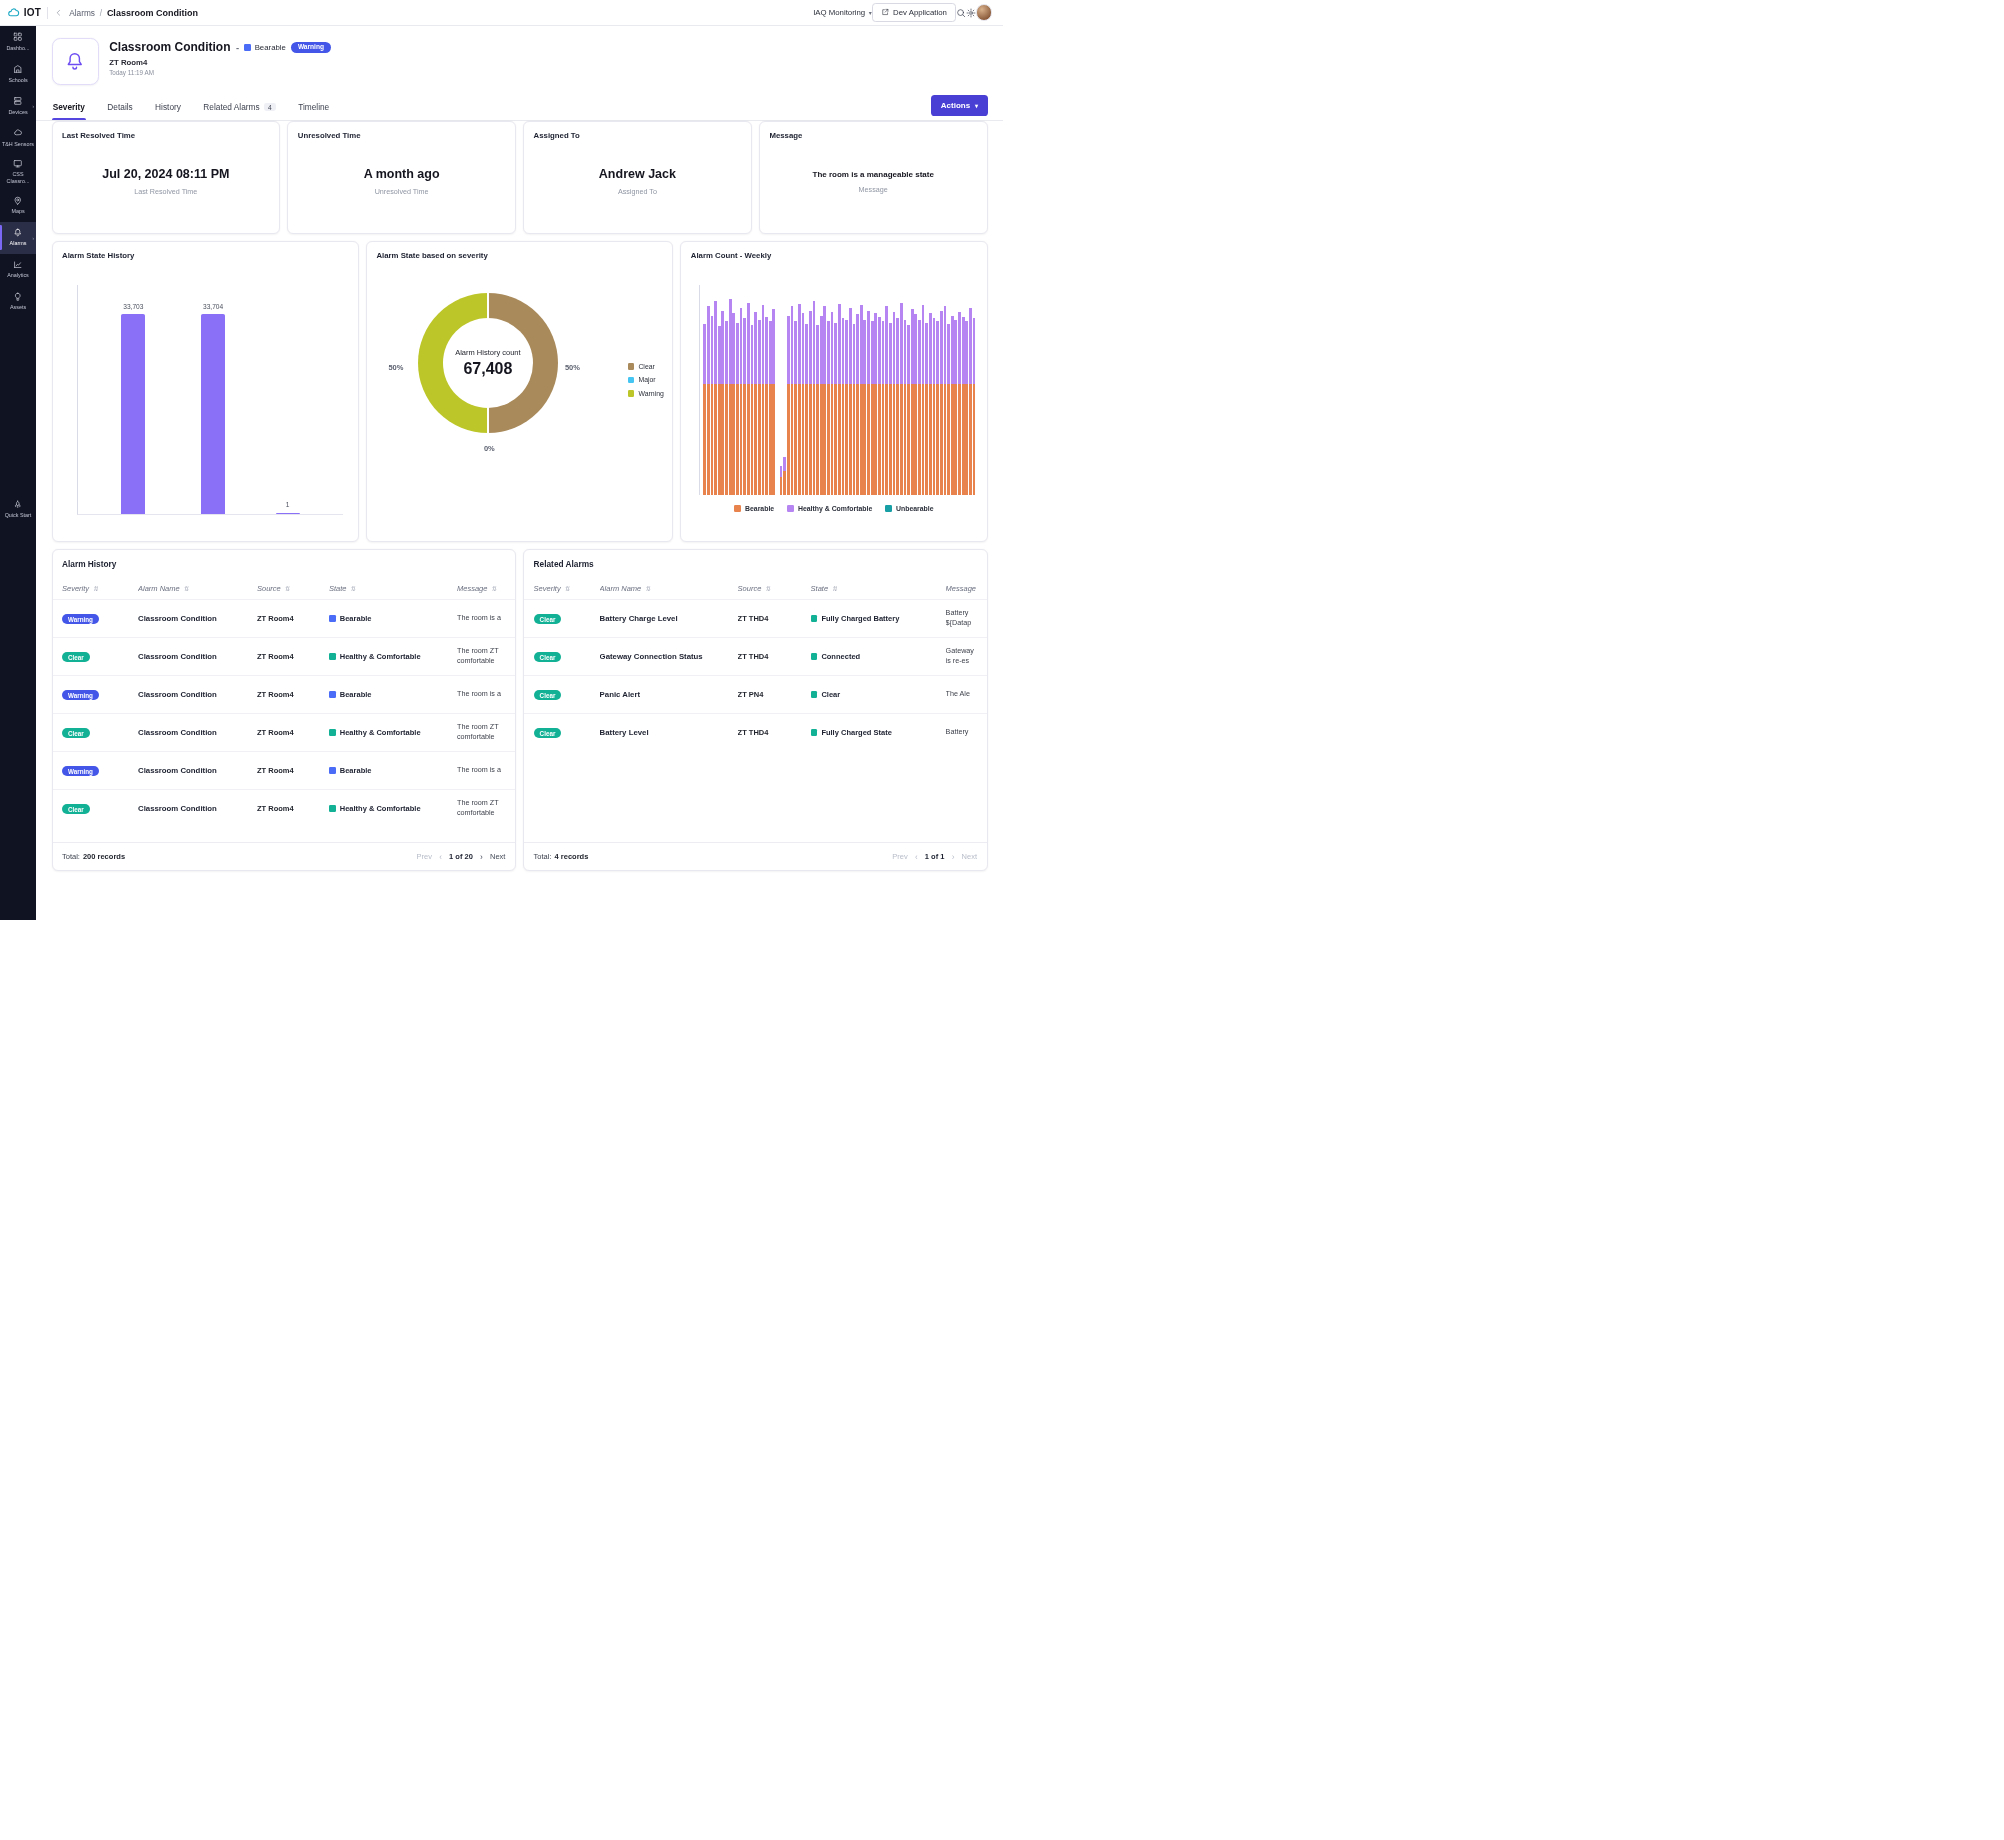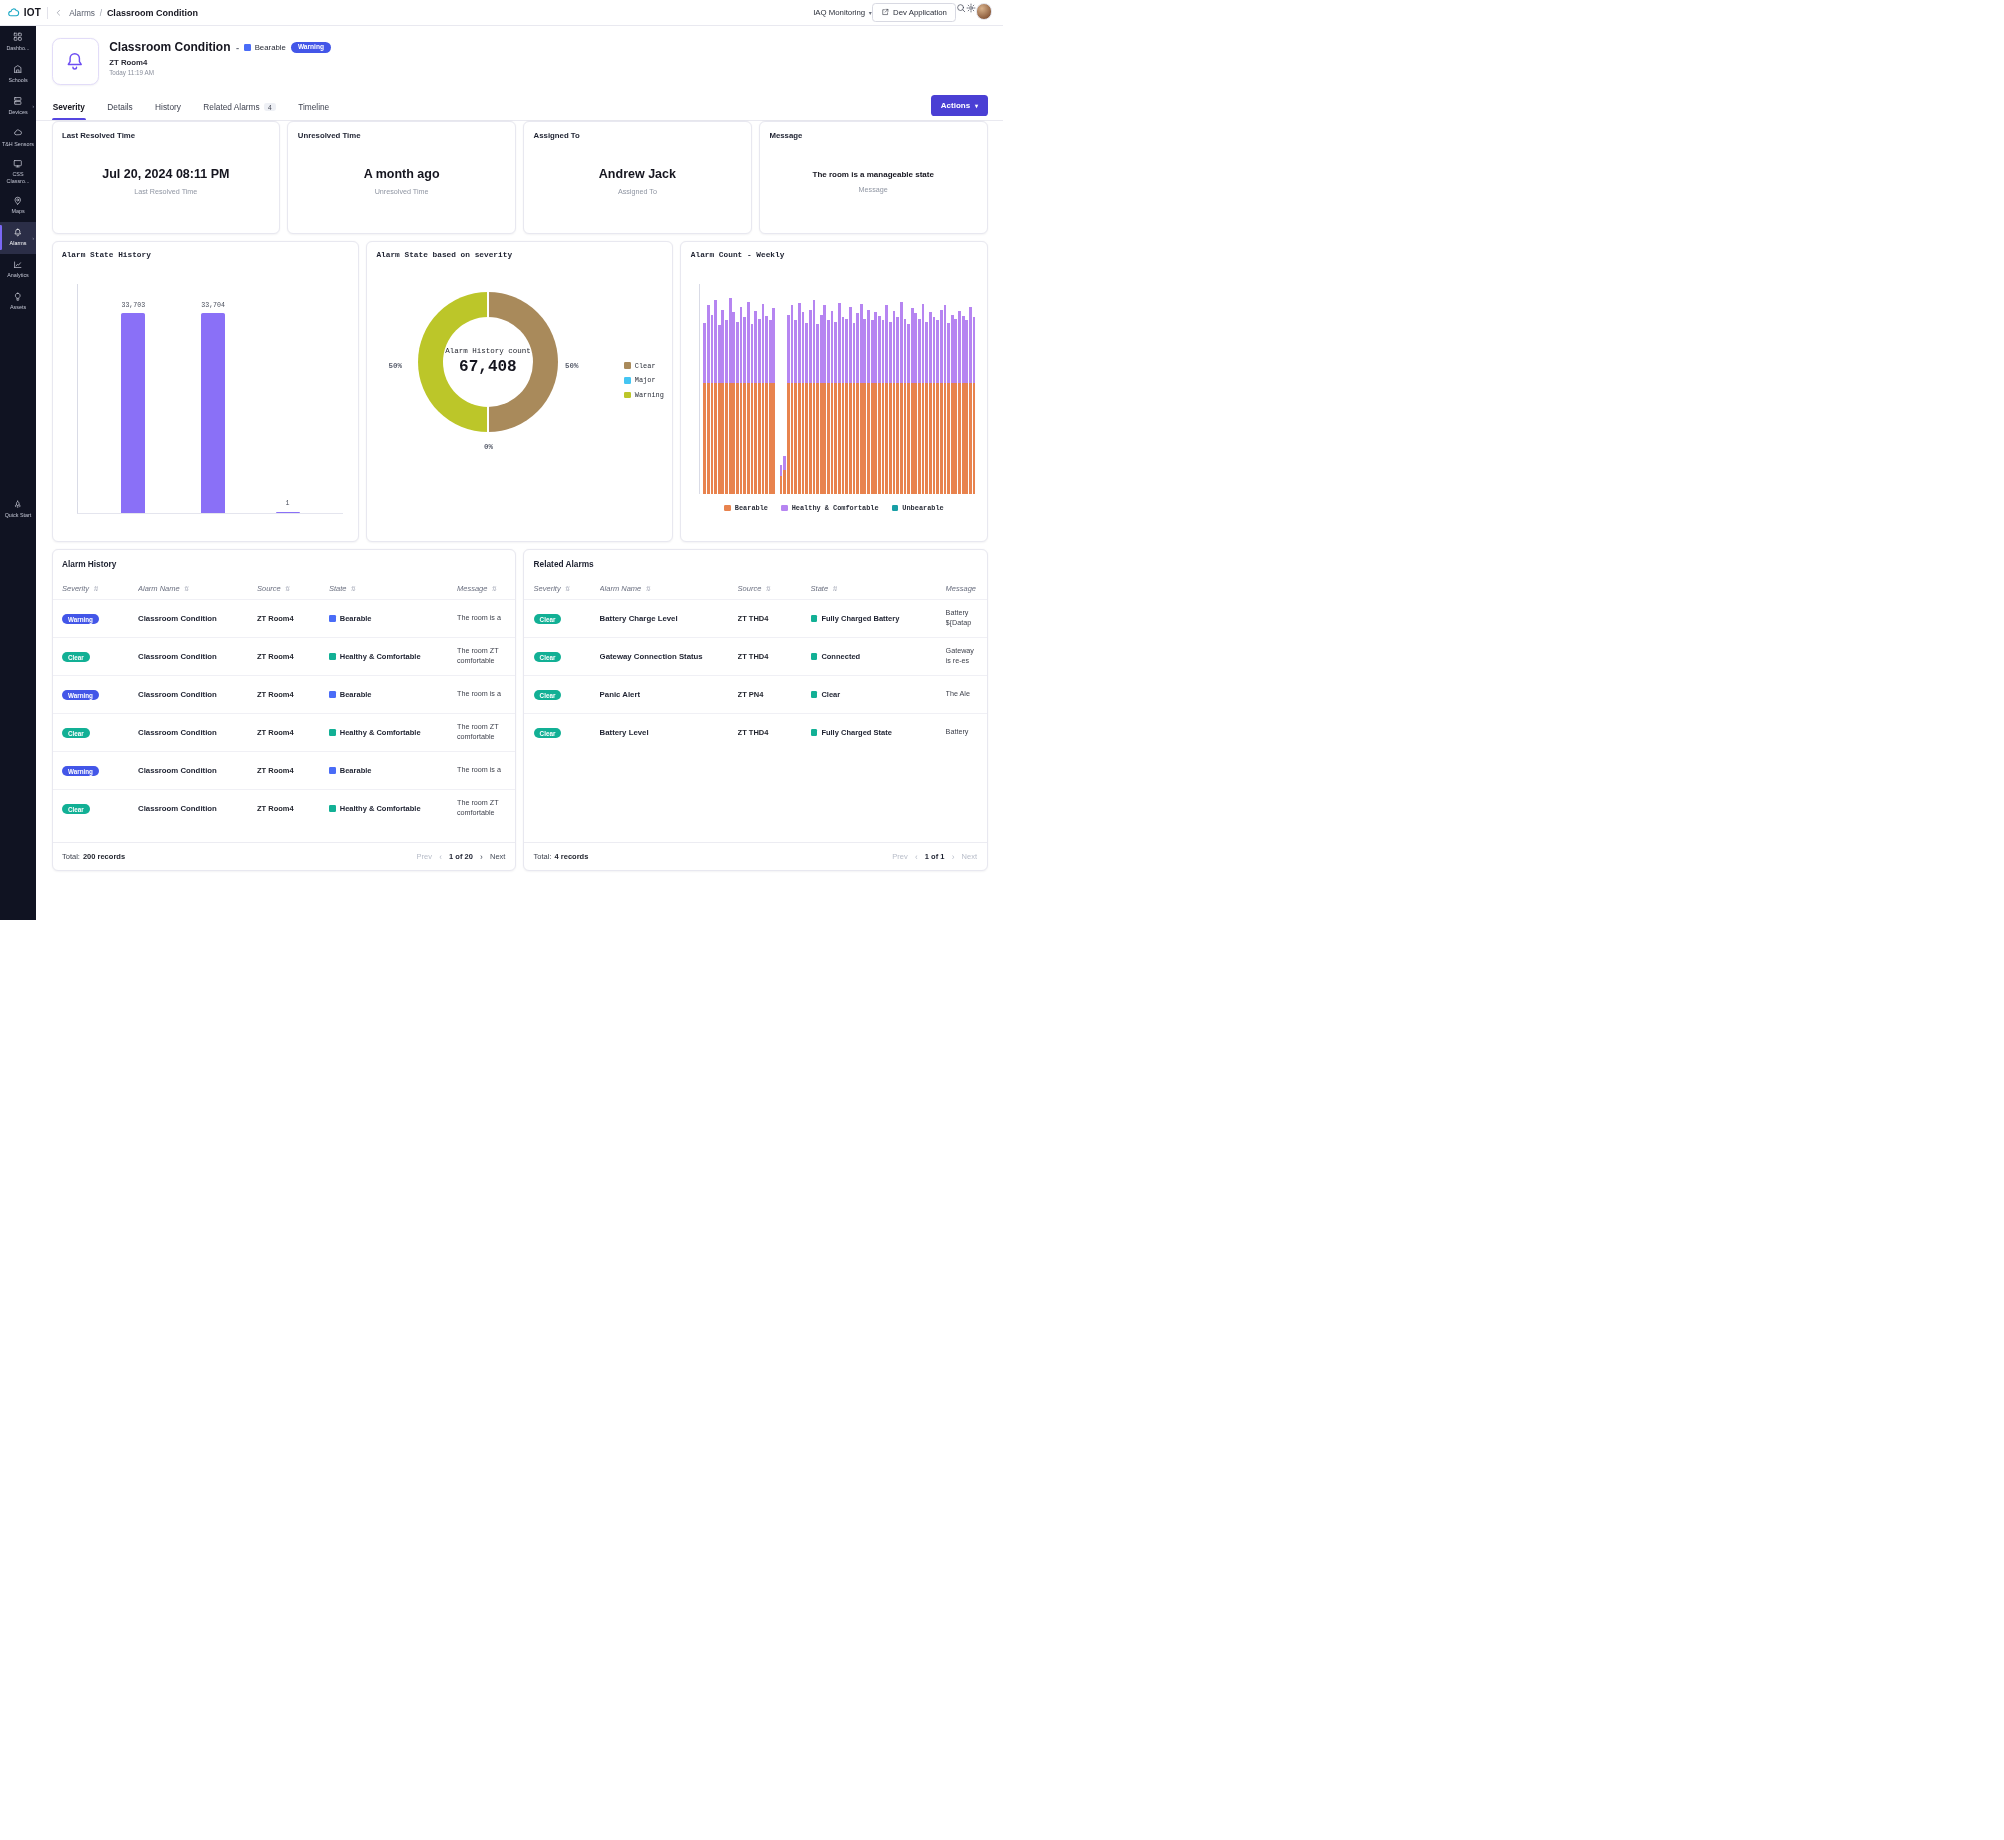--- a/index.html
+++ b/index.html
@@ -14,21 +14,21 @@
   .tb-left { display:flex; align-items:center; gap:6px; }
   .logo-wrap { display:flex; align-items:center; gap:3.6px; cursor:pointer; }
   .logo-icon .svg-ic { width:13px; height:13px; stroke:#1ba8c4; stroke-width:2; }
   .logo-text { font-size:10px; font-weight:700; color:#14141c; letter-spacing:0.2px; }
   .tb-divider { width:0.6px; height:12px; background:#e2e2ea; }
   .back-icon { color:#8a8f9c; cursor:pointer; }
   .breadcrumb { display:flex; align-items:center; gap:4.8px; font-size:8.3px; }
   .bc-link { color:#5a5f6d; cursor:pointer; }
   .bc-sep { color:#9ba0ac; }
   .bc-current { color:#15151f; font-weight:700; font-size:9px; }
-  .tb-right { display:flex; gap:0; }
+  .tb-right { display:flex; align-items:center; gap:0; }
   .env-select { display:flex; align-items:center; gap:3.6px; font-size:7.8px; color:#2b2f3a; cursor:pointer; }
   .env-chev { font-size:6px; color:#6a6f7b; }
   .dev-btn { display:flex; align-items:center; gap:4.2px; border:0.6px solid #d8d9e2; background:#fff; border-radius:3.6px; padding:3.6px 7.8px; font-size:7.8px; color:#2b2f3a; cursor:pointer; font-family:inherit; }
   .tb-ic { color:#3c4050; cursor:pointer; }
   .tb-ic .svg-ic { width:10px; height:10px; }
   .avatar { width:16.7px; height:16.7px; border-radius:50%; background:radial-gradient(circle at 35% 30%, #d8b18a, #8a5a3b 75%); cursor:pointer; border:0.6px solid #e3e3ea; }
 
   
   .sidebar { position:absolute; left:0; top:26px; bottom:0; width:36px; background:#101322; display:flex; flex-direction:column; z-index:4; }
   .side-item { min-height:32px; padding:4.8px 1.2px; display:flex; flex-direction:column; align-items:center; justify-content:center; gap:3px; color:#c3c6d4; cursor:pointer; position:relative; text-align:center; }
@@ -77,21 +77,21 @@
 
   .stat-row { display:grid; grid-template-columns:repeat(4,1fr); gap:7.2px; margin:0 15.5px; }
   .stat-card { height:113px; position:relative; }
   .stat-title { font-size:7.8px; font-weight:700; color:#1d2130; padding:9px 9.5px; }
   .stat-center { position:absolute; left:0; right:0; top:54%; transform:translateY(-50%); text-align:center; padding:0 22px; }
   .stat-value { font-size:12.5px; font-weight:700; color:#15151f; }
   .stat-value.small { font-size:8px; }
   .stat-label { font-size:7.2px; color:#9096a3; margin-top:6.6px; }
 
   .charts-row { display:grid; grid-template-columns:1fr 1fr 1fr; gap:7.2px; margin:7.2px 15.5px 0; }
-  .chart-card { height:301px; position:relative;font-family:Liberation Mono, monospace; }
+  .chart-card { height:301px; position:relative; }
   .cc-title { font-size:7.8px; font-weight:700; color:#1d2130; padding:9px 9.5px; }
 
   
   .plot1 { position:relative; height:230px; margin:16.7px 14.3px 4.8px 24px; border-left:0.6px solid #d9dbe6; border-bottom:0.6px solid #e4e5ee; }
   .vbar { position:absolute; bottom:0; width:24px; transform:translateX(-50%); border-radius:1.8px 1.8px 0 0; }
   .vbar-label { position:absolute; transform:translateX(-50%); font-size:6.6px; color:#4a4f5c; white-space:nowrap; }
 
   
   .donut-wrap { position:relative; height:250px; }
   .donut { position:absolute; left:51px; top:24px; width:140px; height:140px; border-radius:50%; }

